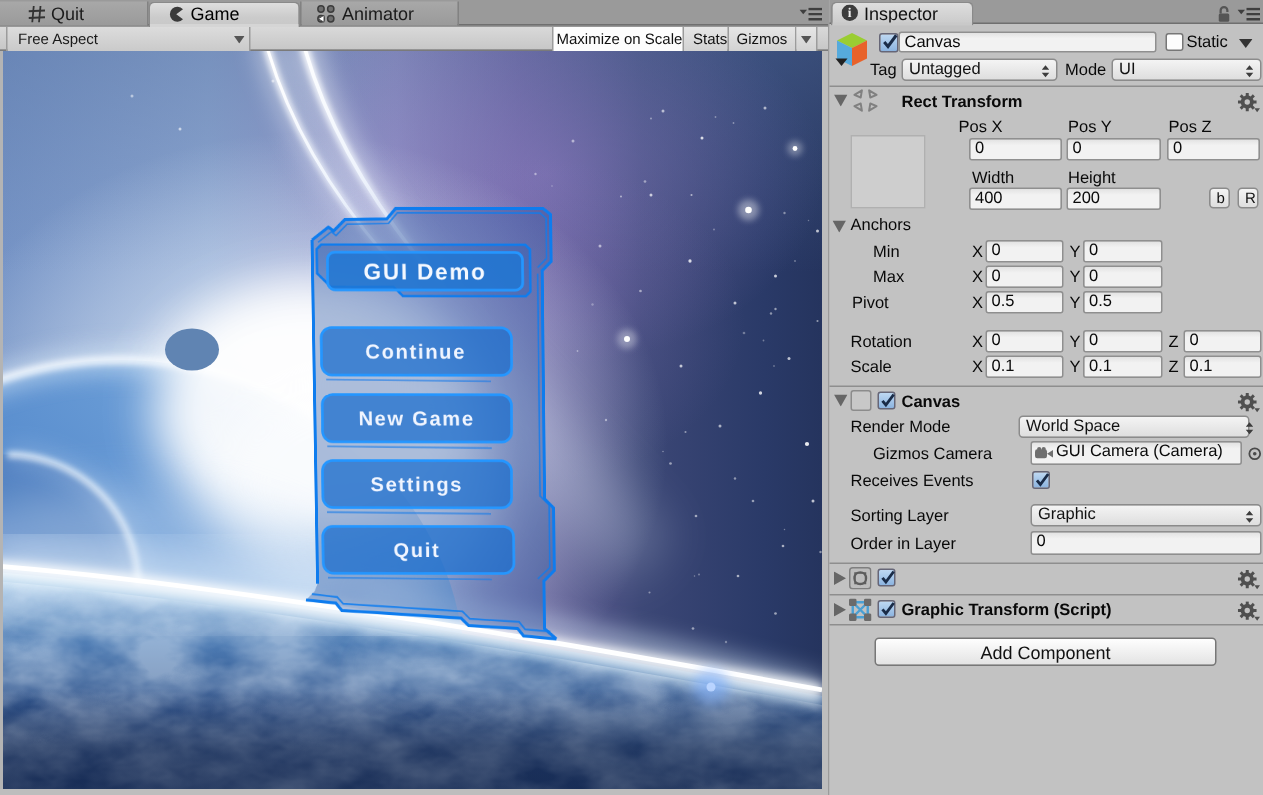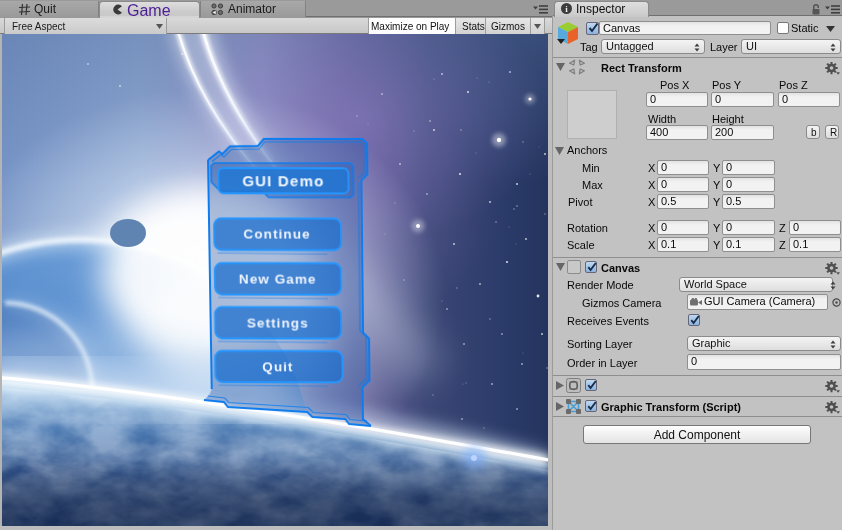--- a/index.html
+++ b/index.html
@@ -24,21 +24,21 @@
           <line x1="8" y1="0" x2="7" y2="11"></line>
           <line x1="0" y1="3.5" x2="11" y2="3"></line>
           <line x1="0" y1="8" x2="11" y2="7.5"></line>
         </g>
       </svg>
 
   <div class="abs" style="left:99px;top:1px;width:101px;height:17px;background:linear-gradient(#dedede,#cbcbcb 60%,#c8c8c8);border-radius:4px 4px 0 0;border:1px solid #8a8a8a;border-bottom:none"></div>
   <svg class="abs" style="left:112px;top:4px" width="11" height="11" viewBox="0 0 11 11">
         <path d="M10 2.2 A5 5 0 1 0 10 8.8 L5.5 5.5 Z" fill="#3a3a3a"></path>
       </svg>
-  <div class="lbl" style="left:127px;top:2px;font-size:16px;color:#4c1d95">Game</div>
+  <div class="lbl" style="left:127px;top:2px;font-size:12px;color:#000000">Game</div>
   <div class="abs" style="left:100px;top:16px;width:99px;height:3px;background:#d5d5d5"></div>
 
   <div class="abs" style="left:200px;top:1px;width:106px;height:16px;background:linear-gradient(#a8a8a8,#9a9a9a);border-right:1px solid #828282;border-left:1px solid #828282"></div>
   <svg class="abs" style="left:211px;top:3px" width="13" height="13" viewBox="0 0 13 13">
         <g fill="#6e6e6e" stroke="#3c3c3c" stroke-width="1">
           <circle cx="3" cy="3" r="2.1"></circle>
           <circle cx="9.5" cy="3" r="2.1"></circle>
           <circle cx="3" cy="9.5" r="2.1"></circle>
           <circle cx="9.5" cy="9.5" r="2.1"></circle>
         </g>
@@ -56,21 +56,21 @@
       </svg>
 
   <div class="abs" style="left:0;top:18px;width:552px;height:16px;background:linear-gradient(#d9d9d9,#c7c7c7);border-bottom:1px solid #7a7a7a"></div>
   <div class="abs" style="left:4px;top:18px;width:163px;height:16px;background:linear-gradient(#dcdcdc,#cacaca);border-left:1px solid #9c9c9c;border-right:1px solid #9c9c9c"></div>
   <div class="lbl" style="left:12px;top:21px;font-size:10px;color:#1a1a1a">Free Aspect</div>
   <svg class="abs" style="left:156px;top:24px" width="7" height="5" viewBox="0 0 7 5">
         <path d="M0 0 L7 0 L3.5 5 Z" fill="#555"></path>
       </svg>
 
   <div class="abs" style="left:368px;top:18px;width:88px;height:16px;background:#fdfdfd;border-left:1px solid #9c9c9c;border-right:1px solid #9c9c9c"></div>
-  <div class="lbl" style="left:371px;top:21px;font-size:10px;color:#111">Maximize on Play</div>
+  <div class="lbl" style="left:371px;top:21px;font-size:10px;color:#111">Maximize on Scale</div>
   <div class="abs" style="left:456px;top:18px;width:30px;height:16px;background:linear-gradient(#e6e6e6,#d2d2d2);border-right:1px solid #9c9c9c"></div>
   <div class="lbl" style="left:462px;top:21px;font-size:10px;color:#111">Stats</div>
   <div class="abs" style="left:486px;top:18px;width:45px;height:16px;background:linear-gradient(#e6e6e6,#d2d2d2);border-right:1px solid #9c9c9c"></div>
   <div class="lbl" style="left:491px;top:21px;font-size:10px;color:#111">Gizmos</div>
   <div class="abs" style="left:531px;top:18px;width:14px;height:16px;background:linear-gradient(#e6e6e6,#d2d2d2);border-right:1px solid #9c9c9c"></div>
   <svg class="abs" style="left:534px;top:24px" width="7" height="5" viewBox="0 0 7 5">
         <path d="M0 0 L7 0 L3.5 5 Z" fill="#555"></path>
       </svg>
 
   <div class="abs" style="left:2px;top:34px;width:546px;height:492px;overflow:hidden;background:#223058">
@@ -356,21 +356,21 @@
   <div class="lbl" style="left:238px;top:5px">Static</div>
   <svg class="abs" style="left:273px;top:9px" width="9" height="6" viewBox="0 0 9 6">
           <path d="M0 0 L9 0 L4.5 6 Z" fill="#333"></path>
         </svg>
 
   <div class="lbl" style="left:27px;top:24px">Tag</div>
   <div class="drop" style="left:48px;top:22px;width:104px;height:15px">Untagged</div>
   <svg class="abs" style="left:141px;top:26px" width="6" height="9" viewBox="0 0 6 9">
           <path d="M0.5 3.5 L5.5 3.5 L3 0.5 Z M0.5 5.5 L5.5 5.5 L3 8.5 Z" fill="#3d3d3d"></path>
         </svg>
-  <div class="lbl" style="left:157px;top:24px">Layer</div>
+  <div class="lbl" style="left:157px;top:24px">Mode</div>
   <div class="drop" style="left:188px;top:22px;width:100px;height:15px">UI</div>
   <svg class="abs" style="left:277px;top:26px" width="6" height="9" viewBox="0 0 6 9">
           <path d="M0.5 3.5 L5.5 3.5 L3 0.5 Z M0.5 5.5 L5.5 5.5 L3 8.5 Z" fill="#3d3d3d"></path>
         </svg>
 
   <div class="abs" style="left:0;top:40px;width:290px;height:1px;background:#8e8e8e"></div>
 
   <svg class="abs" style="left:3px;top:46px" width="9" height="8" viewBox="0 0 9 8">
           <path d="M0 0 L9 0 L4.5 8 Z" fill="#666"></path>
         </svg>
@@ -382,21 +382,21 @@
             <path d="M12.4 15.8 L13.2 11 L17.4 12.8 Z"></path>
           </g>
   </svg>
   <div class="lbl bold" style="left:48px;top:45px">Rect Transform</div>
   <svg class="abs" style="left:272px;top:45px" width="15" height="13" viewBox="0 0 15 13">
           <path d="M 12.7 5.0 L 12.7 7.0 L 10.8 7.0 L 10.2 8.3 L 11.6 9.7 L 10.2 11.1 L 8.8 9.7 L 7.5 10.3 L 7.5 12.2 L 5.5 12.2 L 5.5 10.3 L 4.2 9.7 L 2.8 11.1 L 1.4 9.7 L 2.8 8.3 L 2.2 7.0 L 0.3 7.0 L 0.3 5.0 L 2.2 5.0 L 2.8 3.7 L 1.4 2.3 L 2.8 0.9 L 4.2 2.3 L 5.5 1.7 L 5.5 -0.2 L 7.5 -0.2 L 7.5 1.7 L 8.8 2.3 L 10.2 0.9 L 11.6 2.3 L 10.2 3.7 L 10.8 5.0 Z" fill="#4f4f4f"></path>
           <circle cx="6.5" cy="6" r="1.8" fill="#c2c2c2"></circle>
           <path d="M11.2 10.2 L15 10.2 L13.1 12.8 Z" fill="#4f4f4f"></path>
         </svg>
 
-  <div class="lbl" style="left:107px;top:62px">Pos X</div>
+  <div class="lbl" style="left:86px;top:62px">Pos X</div>
   <div class="lbl" style="left:159px;top:62px">Pos Y</div>
   <div class="lbl" style="left:226px;top:62px">Pos Z</div>
   <div class="fld" style="left:93px;top:75px;width:62px;height:15px">0</div>
   <div class="fld" style="left:158px;top:75px;width:63px;height:15px">0</div>
   <div class="fld" style="left:225px;top:75px;width:62px;height:15px">0</div>
 
   <div class="abs" style="left:14px;top:73px;width:50px;height:49px;background:#cecece;border:1px solid #b0b0b0"></div>
   <div class="lbl" style="left:95px;top:96px">Width</div>
   <div class="lbl" style="left:159px;top:96px">Height</div>
   <div class="fld" style="left:93px;top:108px;width:62px;height:15px">400</div>

